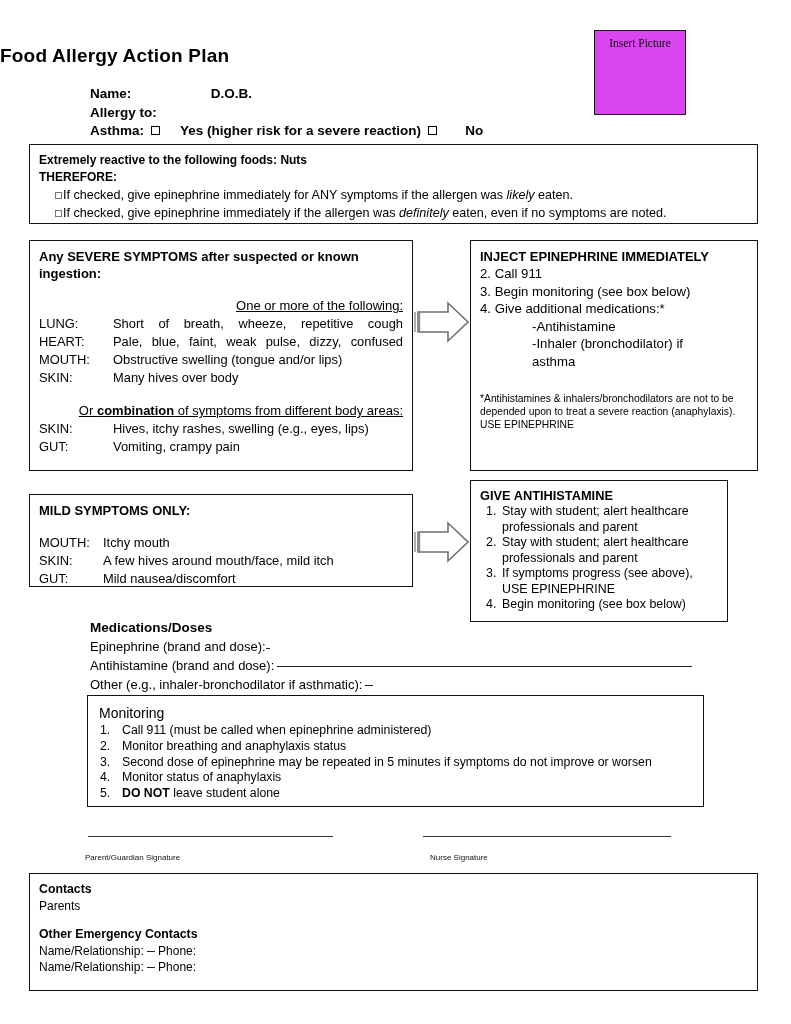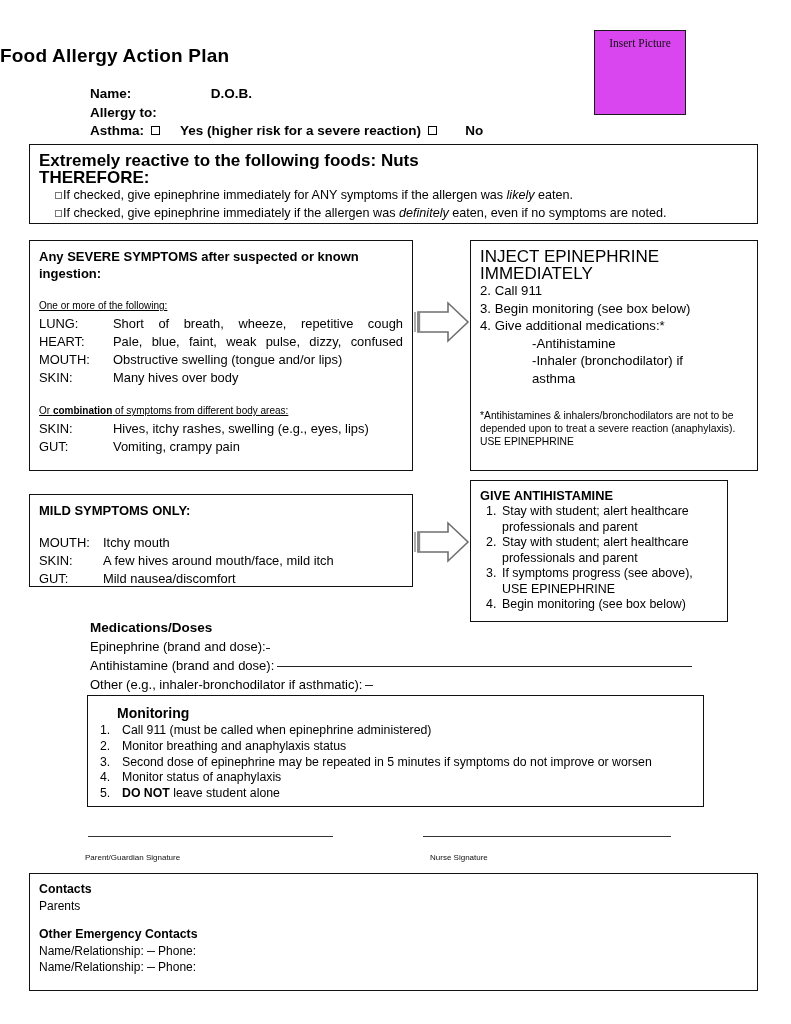--- a/index.html
+++ b/index.html
@@ -75,50 +75,51 @@
   
   .bx {
     position: absolute;
     border: 1.4px solid #111;
     background: #ffffff;
   }
   .bx-pad { padding: 7px 9px 7px 9px; }
 
   
   #reactive-box { left: 29px; top: 144px; width: 729px; height: 80px; }
-  .react-head { font-size: 17px; font-weight: bold; line-height: 17px; }
+  .react-head { font-size: 12px; font-weight: bold; line-height: 17px; }
   .react-line { font-size: 12.6px; line-height: 18px; white-space: nowrap; margin-left: 16px; }
   .mini-cbx {
     display: inline-block;
     width: 7px;
     height: 7px;
     border: 1px solid #777;
     vertical-align: 0;
     margin-right: 1px;
     background: #fff;
   }
 
   
   #severe-box { left: 29px; top: 240px; width: 384px; height: 231px; }
   .sev-title { font-size: 13px; font-weight: bold; line-height: 17px; }
   .sub-ul {
-    font-size: 10px;
+    font-size: 13px;
     text-decoration: underline;
     line-height: 18px;
     display: block;
+    text-align: right;
   }
   .sym-tbl { width: 100%; border-collapse: collapse; font-size: 12.9px; }
   .sym-tbl td { padding: 0; vertical-align: top; line-height: 18px; }
   .sym-tbl td.lbl { width: 74px; white-space: nowrap; }
   .just { text-align: justify; text-align-last: justify; }
   .spacer-line { height: 15px; }
 
   
   #inject-box { left: 470px; top: 240px; width: 288px; height: 231px; }
-  .inj-title { font-size: 17px; font-weight: normal; line-height: 17px; }
+  .inj-title { font-size: 13px; font-weight: bold; line-height: 17px; }
   .inj-line { font-size: 13.2px; line-height: 17.5px; }
   .inj-ind { padding-left: 52px; }
   .foot-note { font-size: 10.3px; line-height: 13px; margin-top: 22px; }
 
   
   #mild-box { left: 29px; top: 494px; width: 384px; height: 93px; }
   .mild-title { font-size: 13px; font-weight: bold; line-height: 17px; }
   .mild-tbl { width: 100%; border-collapse: collapse; font-size: 12.9px; }
   .mild-tbl td { padding: 0; vertical-align: top; line-height: 18px; }
   .mild-tbl td.lbl { width: 64px; white-space: nowrap; }
@@ -133,21 +134,21 @@
   
   #meds { position: absolute; left: 90px; top: 618px; width: 640px; }
   .meds-head { font-size: 13.5px; font-weight: bold; line-height: 19px; }
   .meds-line { font-size: 13px; line-height: 19px; white-space: nowrap; }
   .rule-short { display: inline-block; width: 4px; border-bottom: 1px solid #222; vertical-align: 2px; }
   .rule-long { display: inline-block; width: 415px; border-bottom: 1px solid #222; vertical-align: 3px; margin-left: 3px; }
   .rule-tiny { display: inline-block; width: 8px; border-bottom: 1.4px solid #222; vertical-align: 3px; margin-left: 3px; }
 
   
   #monitoring-box { left: 87px; top: 695px; width: 617px; height: 112px; }
-  .mon-title { font-size: 14px; font-weight: bold; line-height: 20px; margin-left: 20px; }
+  .mon-title { font-size: 14px; font-weight: normal; line-height: 20px; margin-left: 2px; }
   .mon-tbl { width: 100%; border-collapse: collapse; font-size: 12.3px; }
   .mon-tbl td { padding: 0; vertical-align: top; line-height: 15.8px; }
   .mon-tbl td.num { width: 25px; padding-left: 3px; }
 
   
   .sig-line {
     position: absolute;
     border-bottom: 1px solid #333;
     height: 0;
   }

